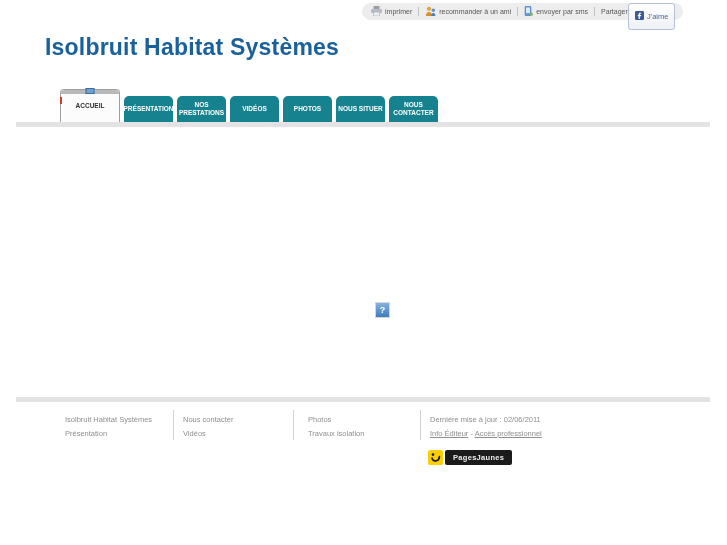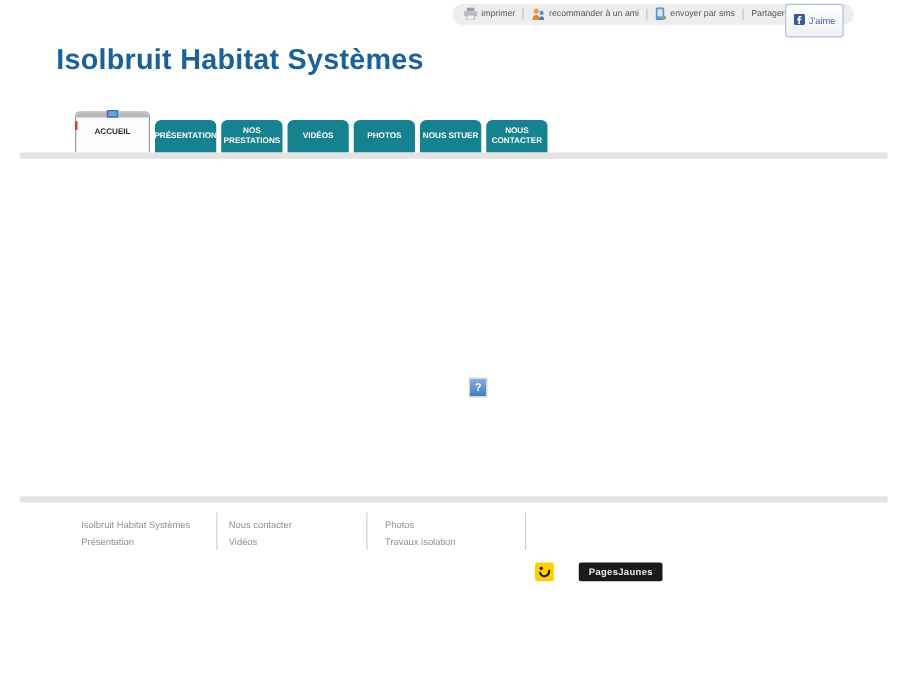--- a/index.html
+++ b/index.html
@@ -83,21 +83,21 @@
 
   
   .fcol { position:absolute; top:413px; font-size:7.5px; color:#8f8f8f; }
   .fcol .frow { display:block; height:14px; line-height:14px; white-space:nowrap; }
   .flink { cursor:pointer; color:#8f8f8f; }
   .flink.underline { text-decoration:underline; }
   .fcol1 { left:65px; } .fcol2 { left:183px; } .fcol3 { left:308px; } .fcol4 { left:430px; }
   .fsep { position:absolute; top:410px; width:1px; height:30px; background:#d2d2d2; }
   .fsep1 { left:173px; } .fsep2 { left:293px; } .fsep3 { left:420px; }
 
-  .pj-logo { position:absolute; left:428px; top:450px; display:flex; gap:20px; }
+  .pj-logo { position:absolute; left:428px; top:450px; display:flex; gap:2px; }
   .pj-square {
     width:15px; height:15px; background:#fccf00; border-radius:2px;
     display:flex; align-items:center; justify-content:center;
   }
   .pj-badge {
     background:#1b1b1b; color:#efefef; font-size:7.5px; font-weight:bold;
     padding:3px 8px; border-radius:2px; letter-spacing:0.3px; white-space:nowrap;
   }
 </style>
 </head>
@@ -213,20 +213,28 @@
   <div class="fcol fcol2">
     <span class="frow flink">Nous contacter</span>
     <span class="frow flink">Vidéos</span>
   </div>
   <div class="fsep fsep2"></div>
   <div class="fcol fcol3">
     <span class="frow flink">Photos</span>
     <span class="frow flink">Travaux isolation</span>
   </div>
   <div class="fsep fsep3"></div>
+  <div class="fcol fcol4">
+    <span class="frow">Dernière mise à jour : 02/06/2011</span>
+    <span class="frow">
+      <span class="flink underline">Info Éditeur</span>
+      <span>-</span>
+      <span class="flink underline">Accès professionnel</span>
+    </span>
+  </div>
 
   <div class="pj-logo">
     <span class="pj-square">
       <svg width="11" height="11" viewBox="0 0 11 11">
           <circle cx="3" cy="2.6" r="1.3" fill="#1b1b1b"></circle>
           <path d="M2 6.2 Q3.2 9.6 6.4 8.8 Q9.2 8.1 9.4 4.6" stroke="#1b1b1b" stroke-width="1.7" fill="none" stroke-linecap="round"></path>
         </svg>
     </span>
     <span class="pj-badge">PagesJaunes</span>
   </div>

